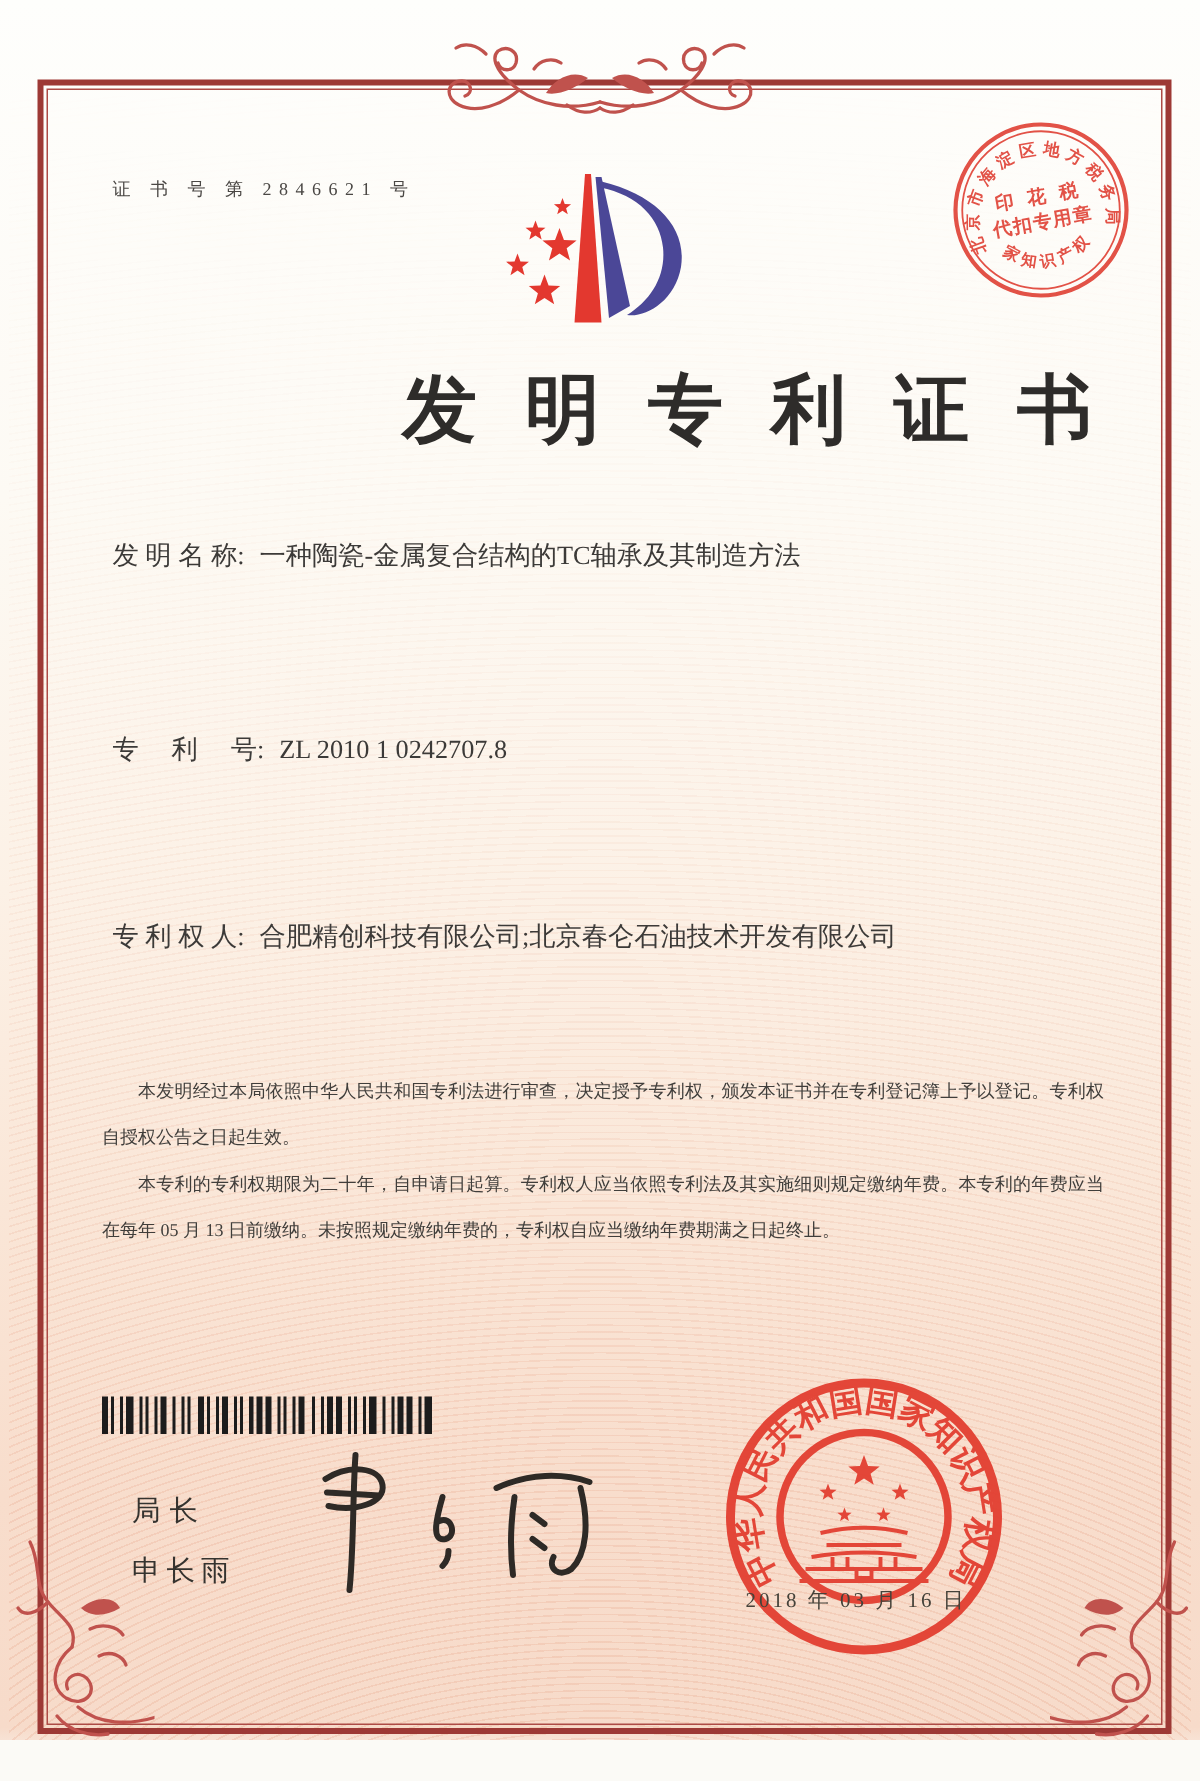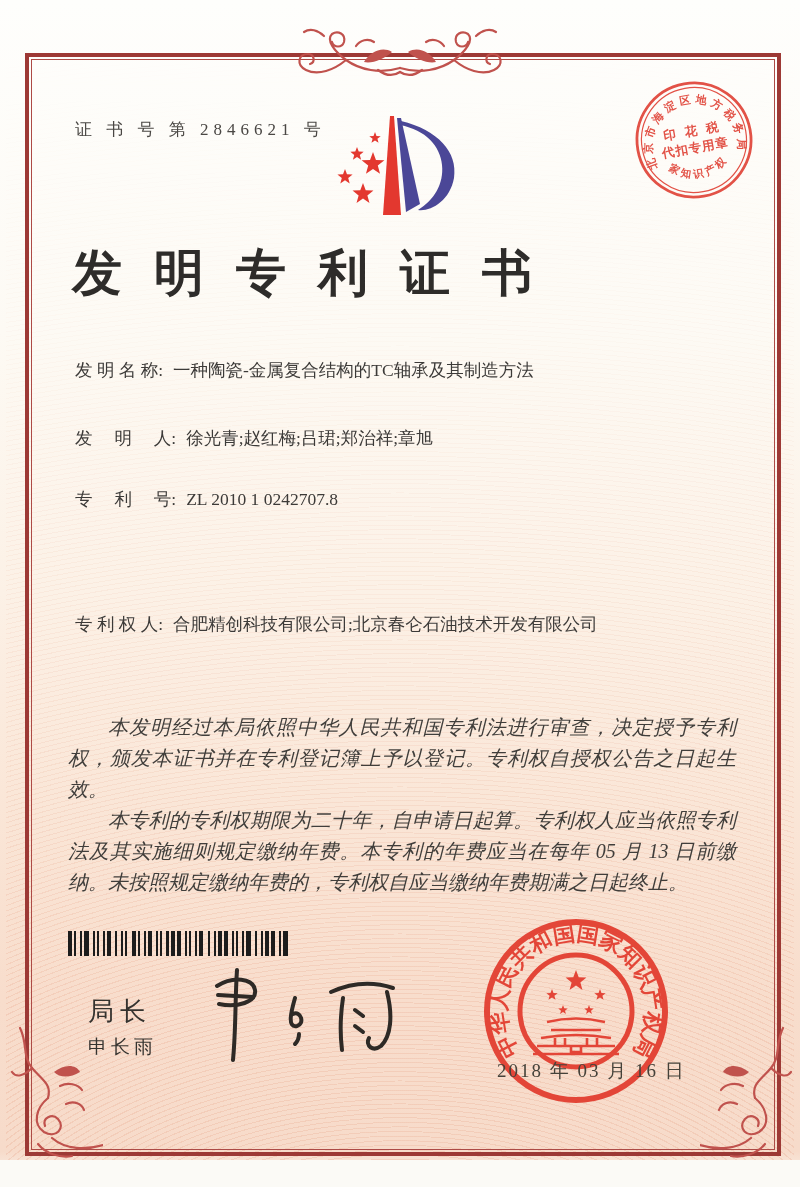--- a/index.html
+++ b/index.html
@@ -11,34 +11,34 @@
   .waves{
     position:absolute;left:6px;right:6px;top:46px;bottom:26px;pointer-events:none;
     background:repeating-radial-gradient(ellipse 1600px 1050px at 50% 118%,rgba(228,146,116,0.20) 0 1.5px,rgba(255,255,255,0) 1.5px 7px);
     -webkit-mask-image:linear-gradient(180deg,transparent 0%,rgba(0,0,0,.18) 30%,rgba(0,0,0,.55) 60%,#000 88%);
             mask-image:linear-gradient(180deg,transparent 0%,rgba(0,0,0,.18) 30%,rgba(0,0,0,.55) 60%,#000 88%);
   }
   .bottom-paper{position:absolute;left:0;right:0;bottom:0;height:27px;background:#fbfaf6;}
   .frame{position:absolute;left:25px;top:53px;width:748px;height:1095px;border:4px solid #9d3935;}
   .frame-inner{position:absolute;inset:2px;border:1px solid #ad4a45;}
   .abs{position:absolute;}
-  .cert-no{left:75px;top:118px;font-size:17px;letter-spacing:5px;color:#4a4744;}
-  .title{left:40px;top:240px;width:720px;text-align:left;font-size:50px;font-weight:700;
+  .cert-no{left:75px;top:118px;font-size:12px;letter-spacing:5px;color:#4a4744;}
+  .title{left:40px;top:240px;width:720px;text-align:right;font-size:50px;font-weight:700;
          letter-spacing:32px;padding-left:32px;box-sizing:border-box;color:#2e2c2a;}
   .field{left:75px;width:660px;font-size:17.5px;color:#3c3a38;white-space:nowrap;}
   .field .lbl{margin-right:10px;}
-  .paras{left:68px;top:712px;width:668px;font-size:20px;line-height:31px;color:#403e3b;text-align:justify;font-style:italic;}
+  .paras{left:68px;top:712px;width:668px;font-size:12px;line-height:31px;color:#403e3b;text-align:justify;}
   .paras p{margin:0;text-indent:2em;}
   .barcode{left:68px;top:931px;width:222px;height:25px;display:flex;}
   .barcode div{height:100%;}
-  .issuer-title{left:88px;top:994px;font-size:26px;letter-spacing:6px;color:#35332f;
+  .issuer-title{left:88px;top:994px;font-size:19px;letter-spacing:6px;color:#35332f;
                 font-family:Liberation Serif, serif;}
   .issuer-name{left:88px;top:1034px;font-size:19px;letter-spacing:4px;color:#35332f;
                font-family:"Liberation Sans","DejaVu Sans",sans-serif;}
-  .issue-date{left:497px;top:1058px;font-size:19px;letter-spacing:2px;color:#45423a;z-index:6;}
+  .issue-date{left:497px;top:1058px;font-size:14px;letter-spacing:2px;color:#45423a;z-index:6;}
   .seal{left:483px;top:918px;z-index:5;opacity:.92;}
   .tax-stamp{left:632px;top:78px;opacity:.92;transform:rotate(-10deg);}
   .logo{left:330px;top:88px;}
   .sig{left:203px;top:958px;z-index:3;}
   .orn-top{left:268px;top:26px;}
   .orn-bl{left:8px;top:1026px;}
   .orn-br{left:700px;top:1026px;transform:scaleX(-1);}
 </style>
 </head>
 <body>
@@ -102,23 +102,20 @@
     <polygon fill="#e3382f" points="27.00,59.00 28.73,63.62 33.66,63.84 29.80,66.91 31.11,71.66 27.00,68.94 22.89,71.66 24.20,66.91 20.34,63.84 25.27,63.62"></polygon>
     <polygon fill="#e3382f" points="43.00,64.00 45.96,71.92 54.41,72.29 47.79,77.56 50.05,85.71 43.00,81.04 35.95,85.71 38.21,77.56 31.59,72.29 40.04,71.92"></polygon>
     <polygon fill="#e3382f" points="15.00,81.00 16.97,86.28 22.61,86.53 18.20,90.04 19.70,95.47 15.00,92.36 10.30,95.47 11.80,90.04 7.39,86.53 13.03,86.28"></polygon>
     <polygon fill="#e3382f" points="33.00,95.00 35.72,102.26 43.46,102.60 37.39,107.43 39.47,114.90 33.00,110.62 26.53,114.90 28.61,107.43 22.54,102.60 30.28,102.26"></polygon>
   </svg>
 
   <div class="abs title">发明专利证书</div>
 
   <div class="abs field" style="top:358px">
     <span class="lbl">发 明 名 称:</span><span>一种陶瓷-金属复合结构的TC轴承及其制造方法</span>
-  </div>
-  <div class="abs field" style="top:426px">
-    <span class="lbl">发　 明　 人:</span><span>徐光青;赵红梅;吕珺;郑治祥;章旭</span>
   </div>
   <div class="abs field" style="top:487px">
     <span class="lbl">专　 利　 号:</span><span>ZL 2010 1 0242707.8</span>
   </div>
   <div class="abs field" style="top:612px">
     <span class="lbl">专 利 权 人:</span><span>合肥精创科技有限公司;北京春仑石油技术开发有限公司</span>
   </div>
 
   <div class="abs paras">
     <p>本发明经过本局依照中华人民共和国专利法进行审查，决定授予专利权，颁发本证书并在专利登记簿上予以登记。专利权自授权公告之日起生效。</p>

